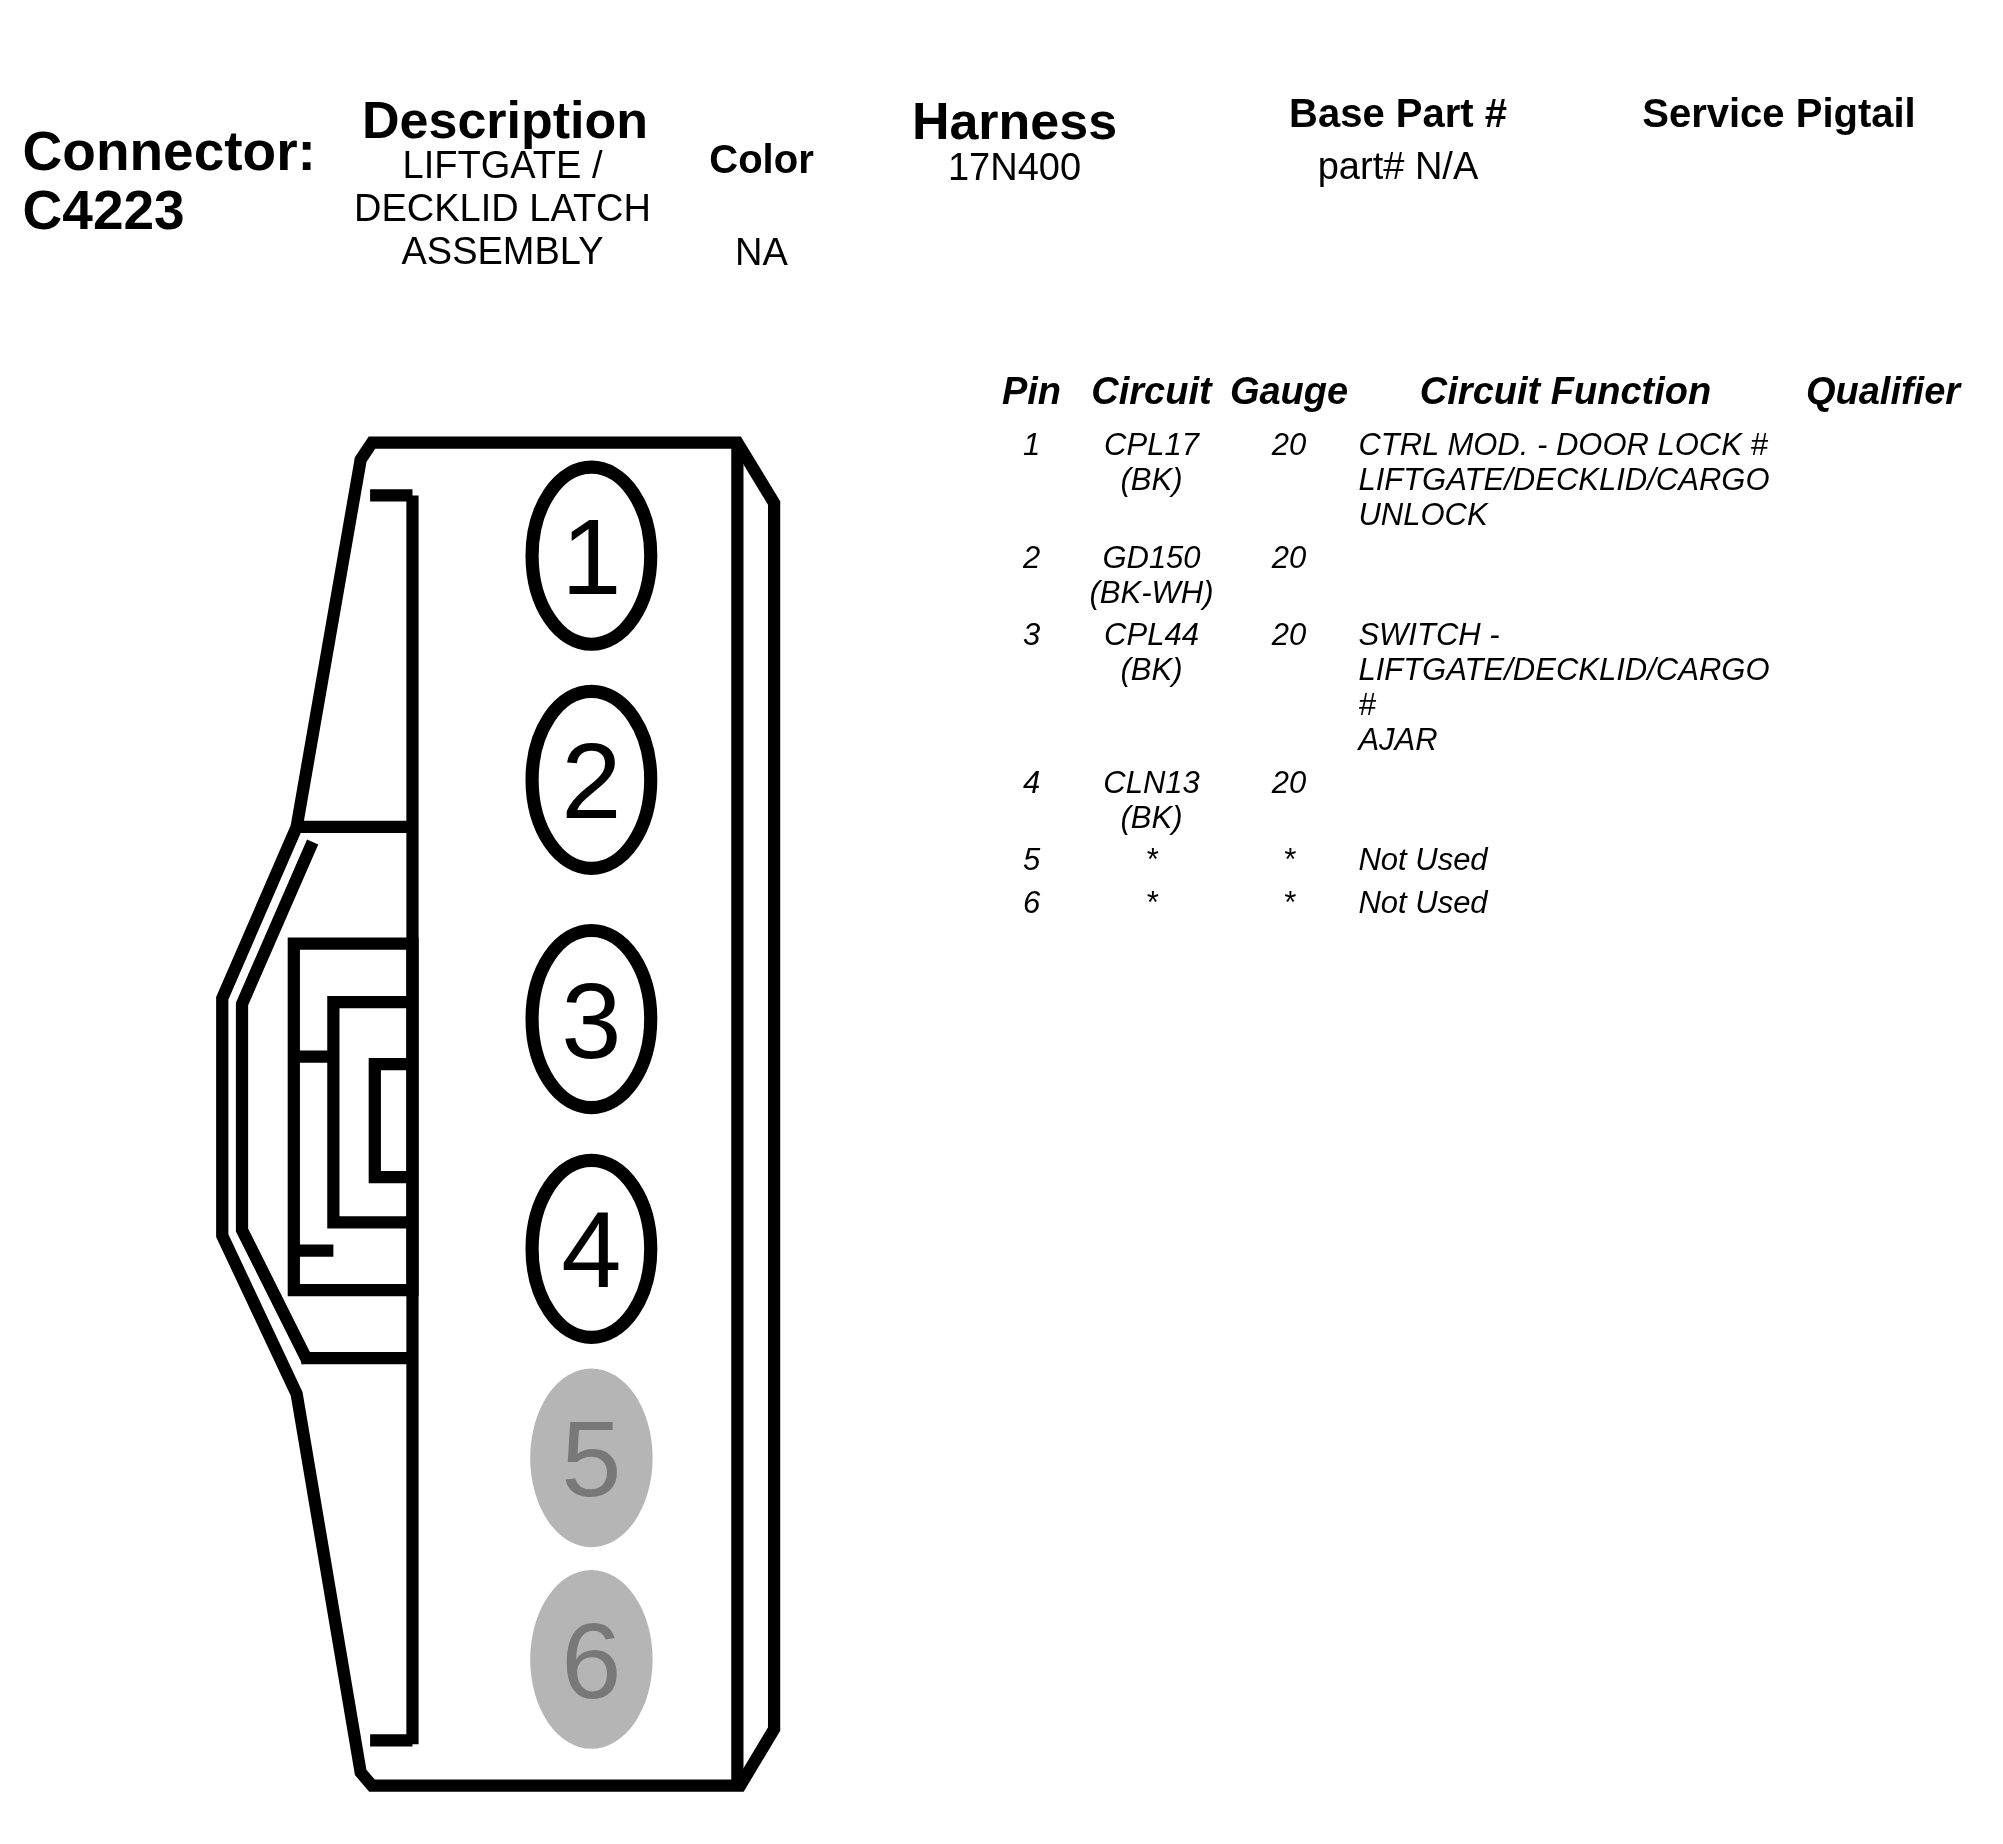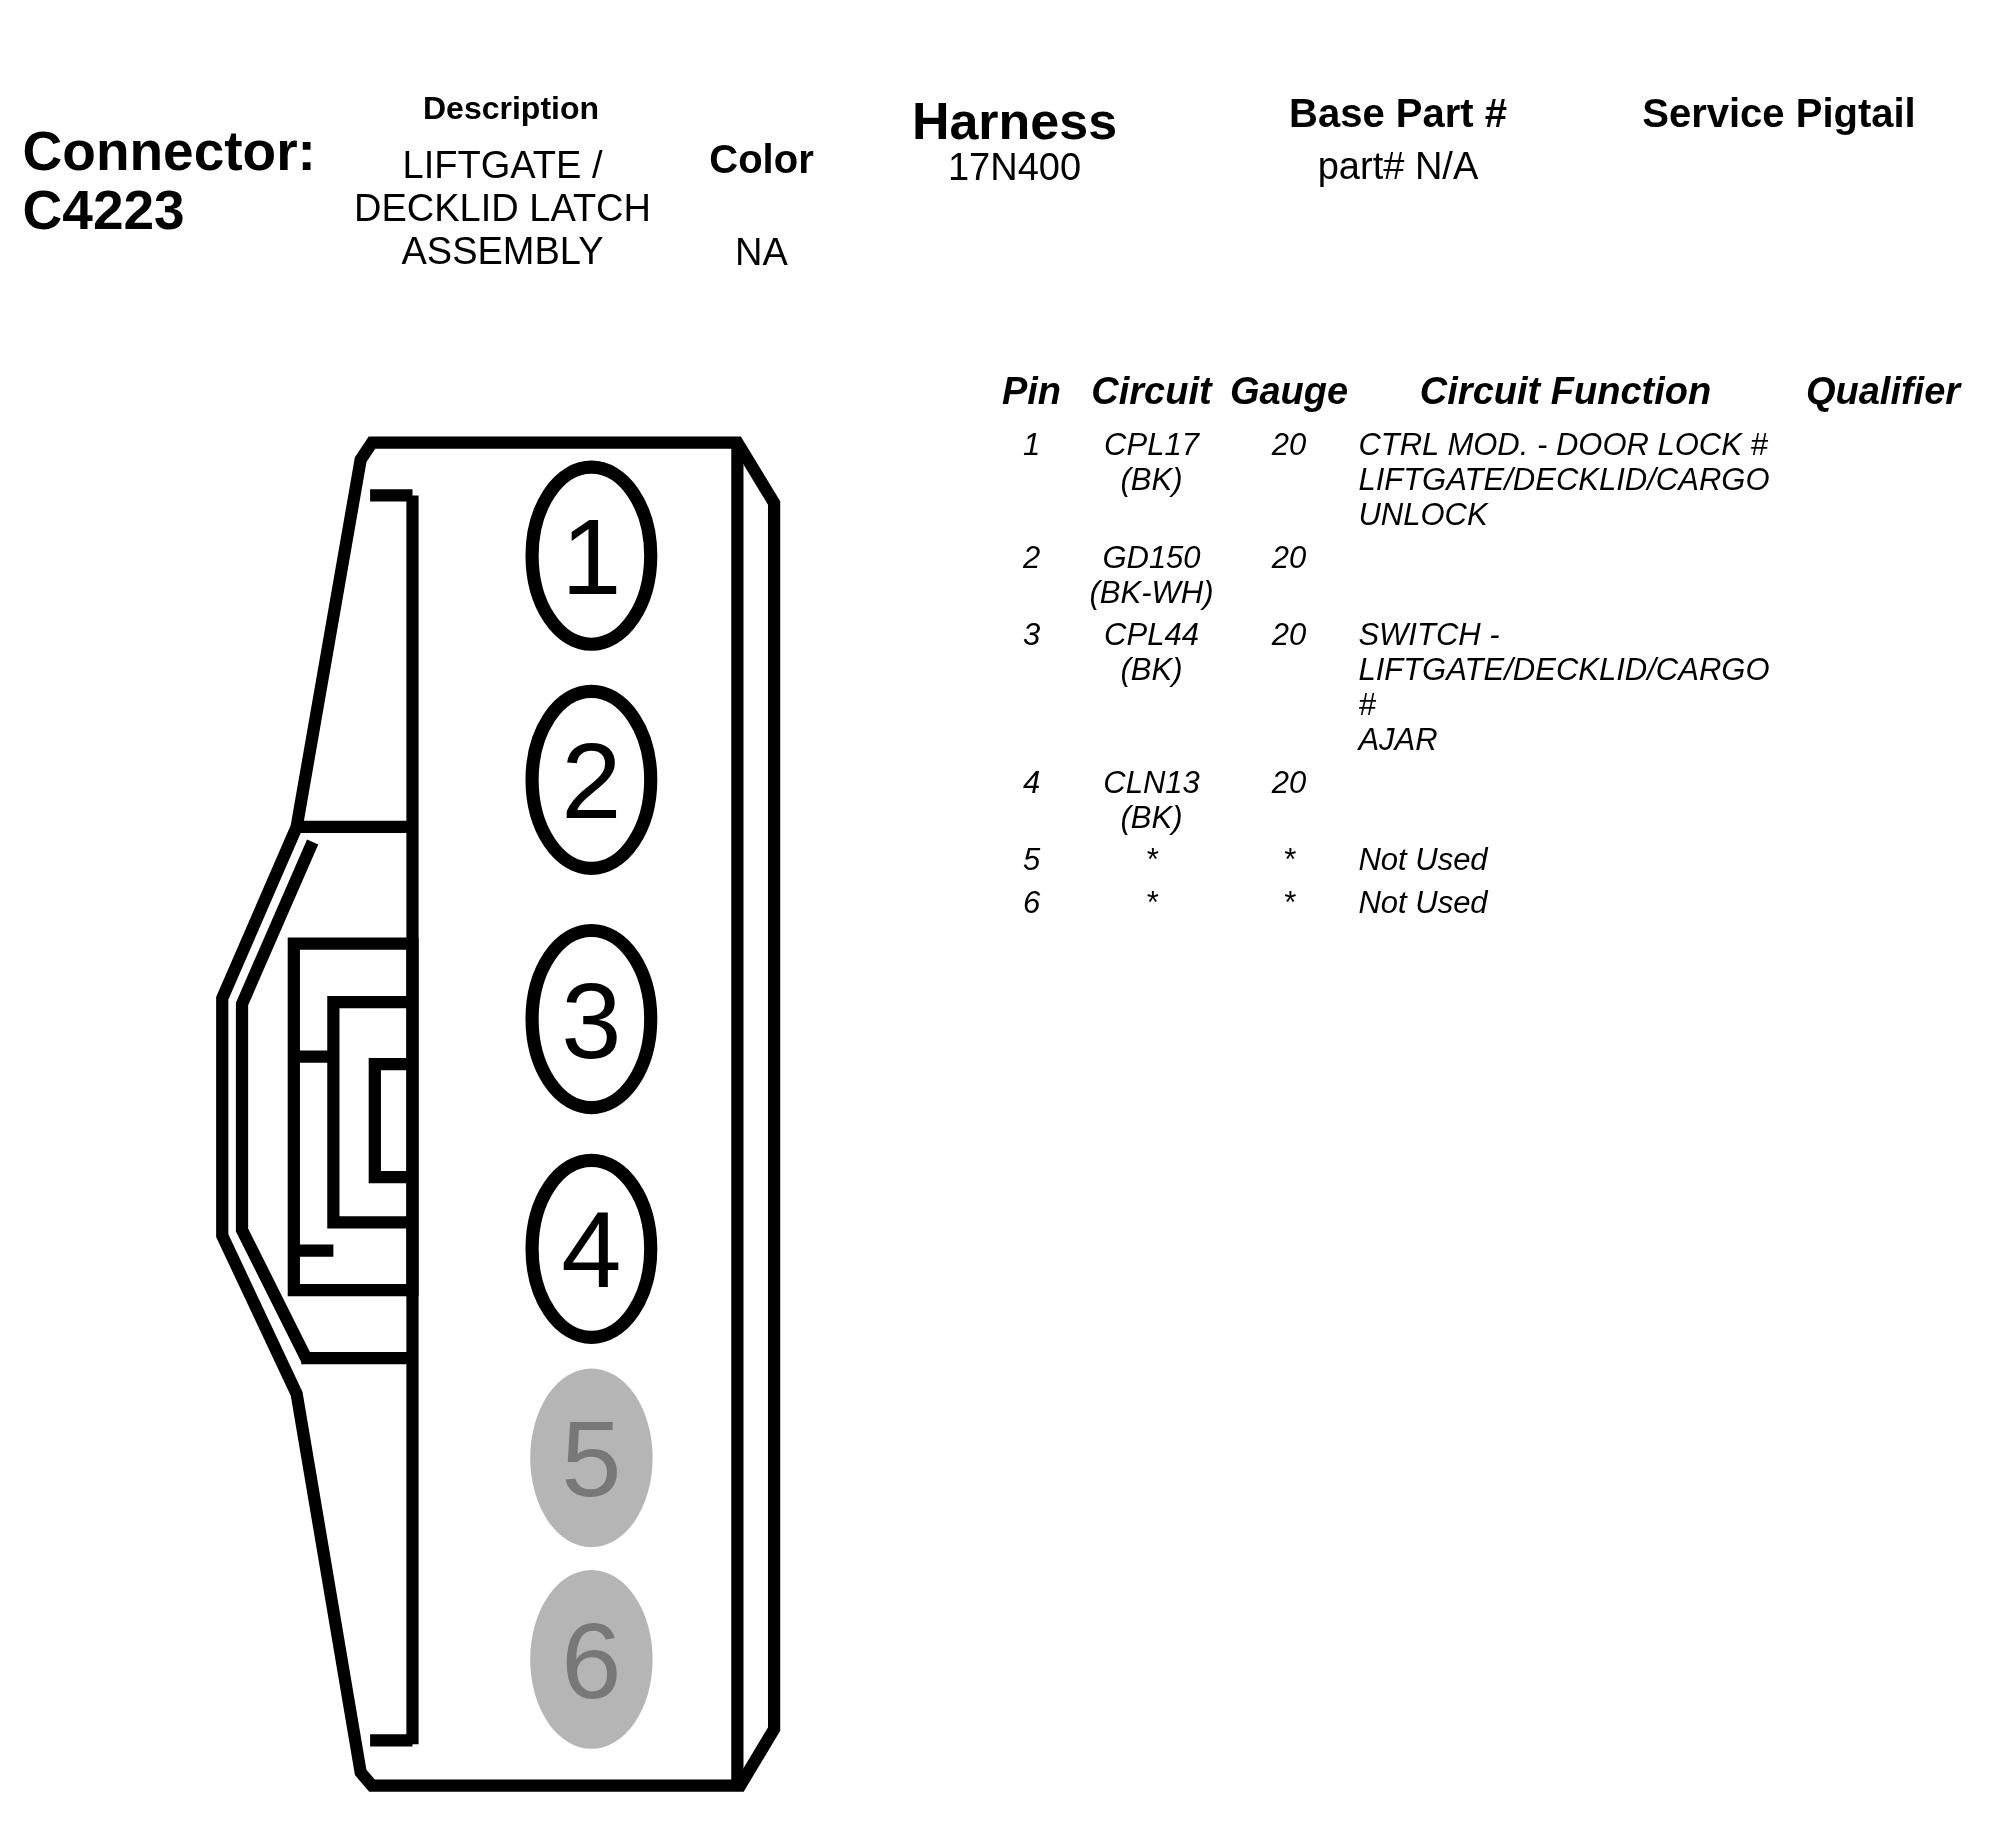--- a/index.html
+++ b/index.html
@@ -10,21 +10,21 @@
     color:#000;
     overflow:hidden;
   }
   .abs{position:absolute;}
   .bold{font-weight:bold;}
   .ctr{text-align:center;}
   .prl{white-space:pre-line;}
 
   
   .connector-title{left:22.6px;top:122px;font-size:55px;line-height:59px;font-weight:bold;}
-  .desc-label{left:370px;top:90px;width:282px;font-size:32px;}
+  .desc-label{left:362px;top:90px;width:282px;font-size:52px;}
   .desc-value{left:333px;top:144px;width:339px;font-size:38px;line-height:43px;}
   .color-label{left:686px;top:137px;width:151px;font-size:40px;}
   .color-value{left:686px;top:231px;width:151px;font-size:38px;}
   .harness-label{left:911px;top:91px;width:207px;font-size:52px;}
   .harness-value{left:911px;top:146px;width:207px;font-size:38px;}
   .basepart-label{left:1257px;top:91px;width:282px;font-size:40px;}
   .basepart-value{left:1257px;top:145px;width:282px;font-size:38px;}
   .pigtail-label{left:1638px;top:91px;width:282px;font-size:40px;}
 
   

